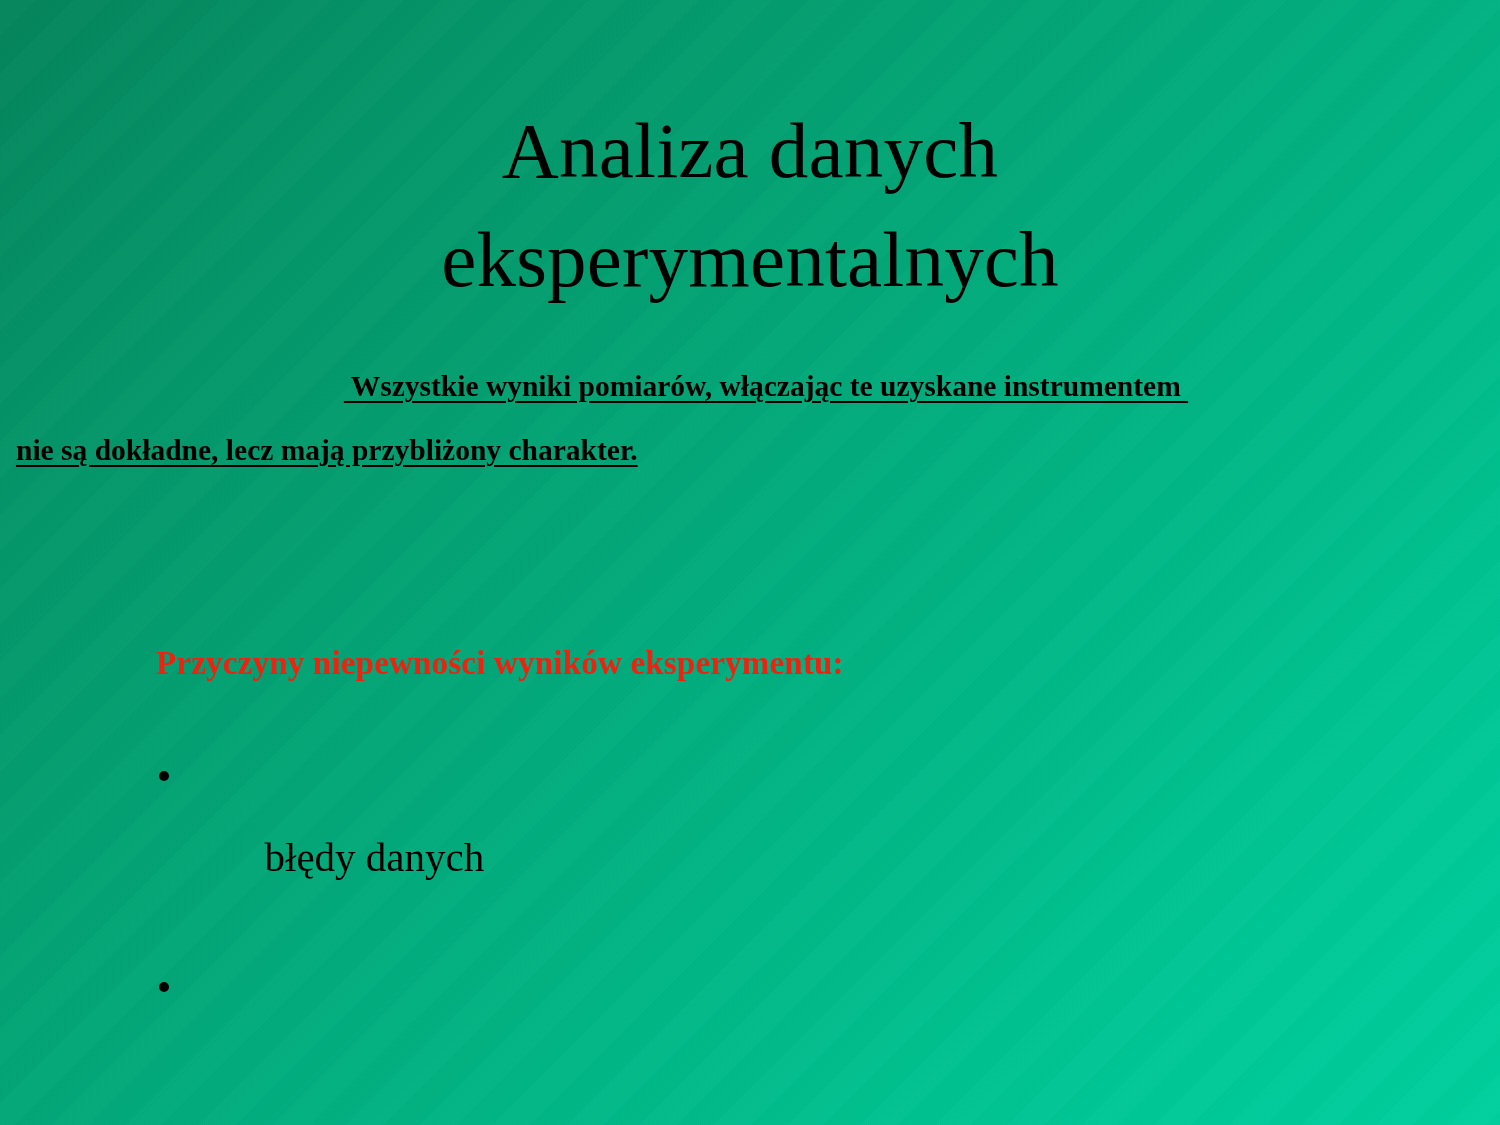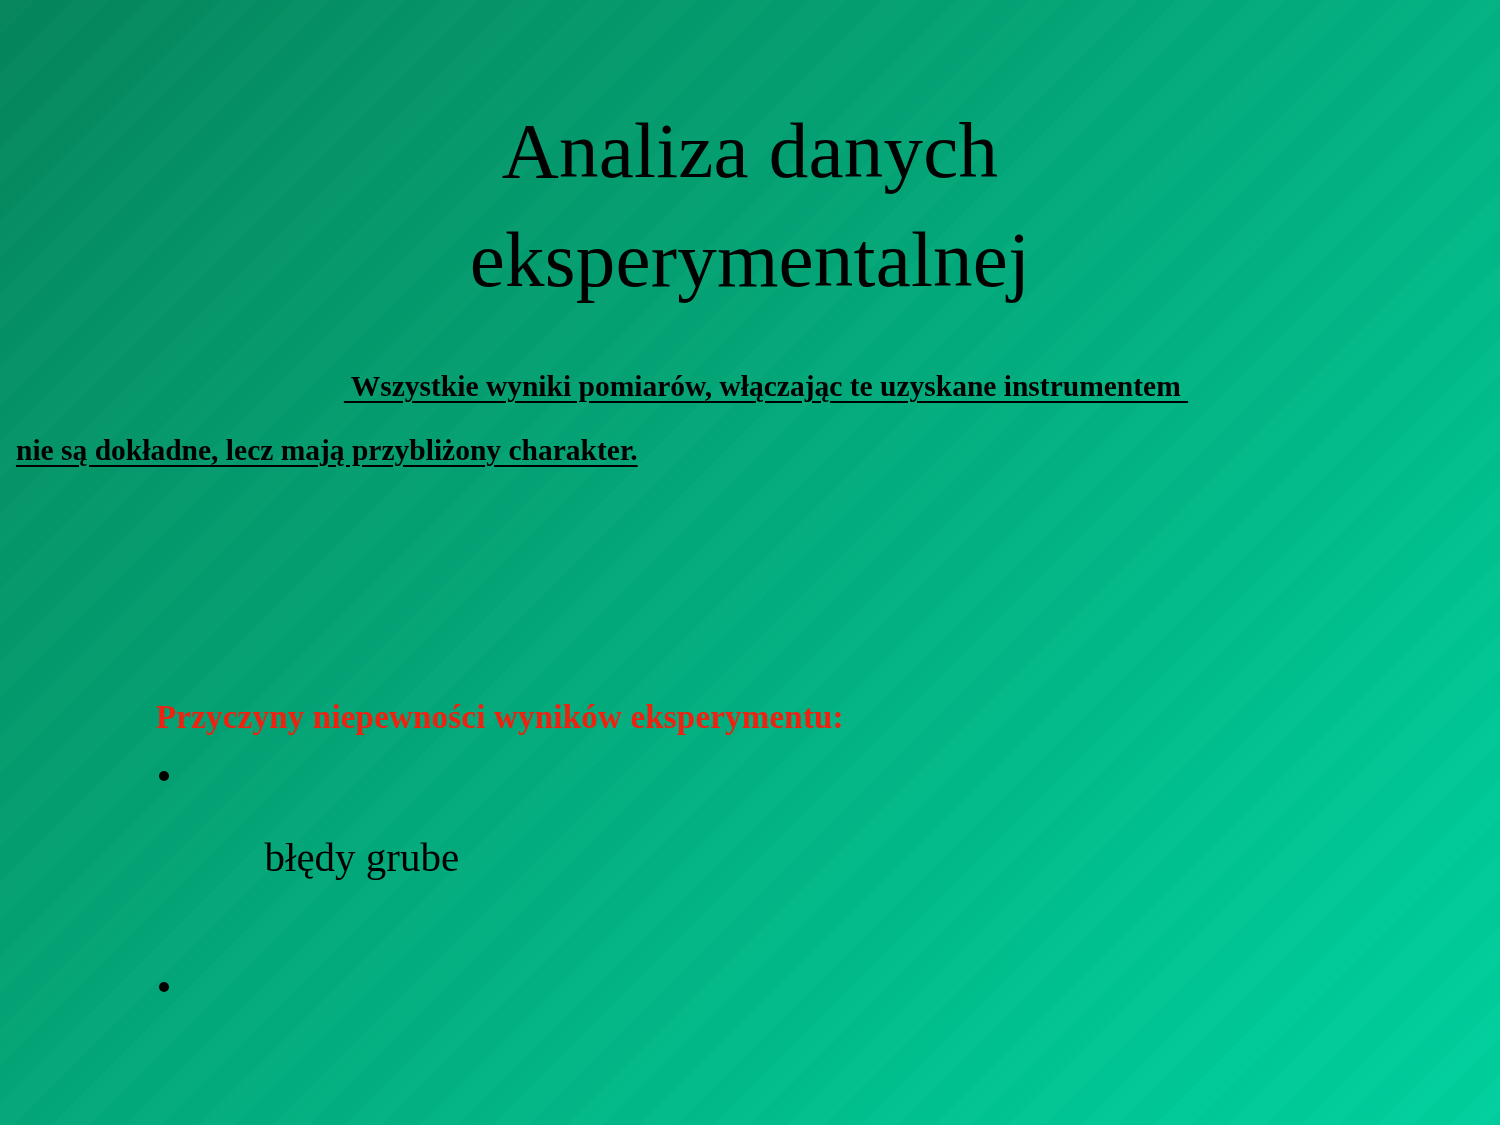--- a/index.html
+++ b/index.html
@@ -75,21 +75,21 @@
     text-decoration: underline;
     text-decoration-thickness: 2px;
     text-underline-offset: 5px;
   }
   .stmt-line.l1 { text-align: center; }
   .stmt-line.l2 { text-align: center; }
   .stmt-line.l3 { text-align: left; }
 
   
   #causes-heading {
-    top: 699px;
+    top: 645px;
     left: 156px;
     color: #ee2211;
     font-size: 33px;
     font-weight: bold;
     white-space: pre;
     letter-spacing: 0.2px;
   }
 
   
   #bullet-list {
@@ -121,34 +121,34 @@
     display: block;
   }
 </style>
 </head>
 <body>
 
 <div id="slide">
 
   <div class="layer" id="title-block">
     <span class="title-line">Analiza danych</span>
-    <span class="title-line">eksperymentalnej</span>
+    <span class="title-line">eksperymentalnych</span>
   </div>
 
   <div class="layer" id="statement-block">
     <span class="stmt-line l1"><span> Wszystkie wyniki pomiarów, włączając te uzyskane instrumentem </span></span>
     <span class="stmt-line l3"><span>nie są dokładne, lecz mają przybliżony charakter.</span></span>
   </div>
 
   <div class="layer" id="causes-heading">Przyczyny niepewności wyników eksperymentu:</div>
 
   <ul class="layer" id="bullet-list">
     <li>
       <span class="bullet-dot"></span>
-      <span>błędy grube</span>
+      <span>błędy danych</span>
     </li>
     <li>
       <span class="bullet-dot"></span>
     </li>
 
   </ul>
 
 </div>
 
 </body></html>

